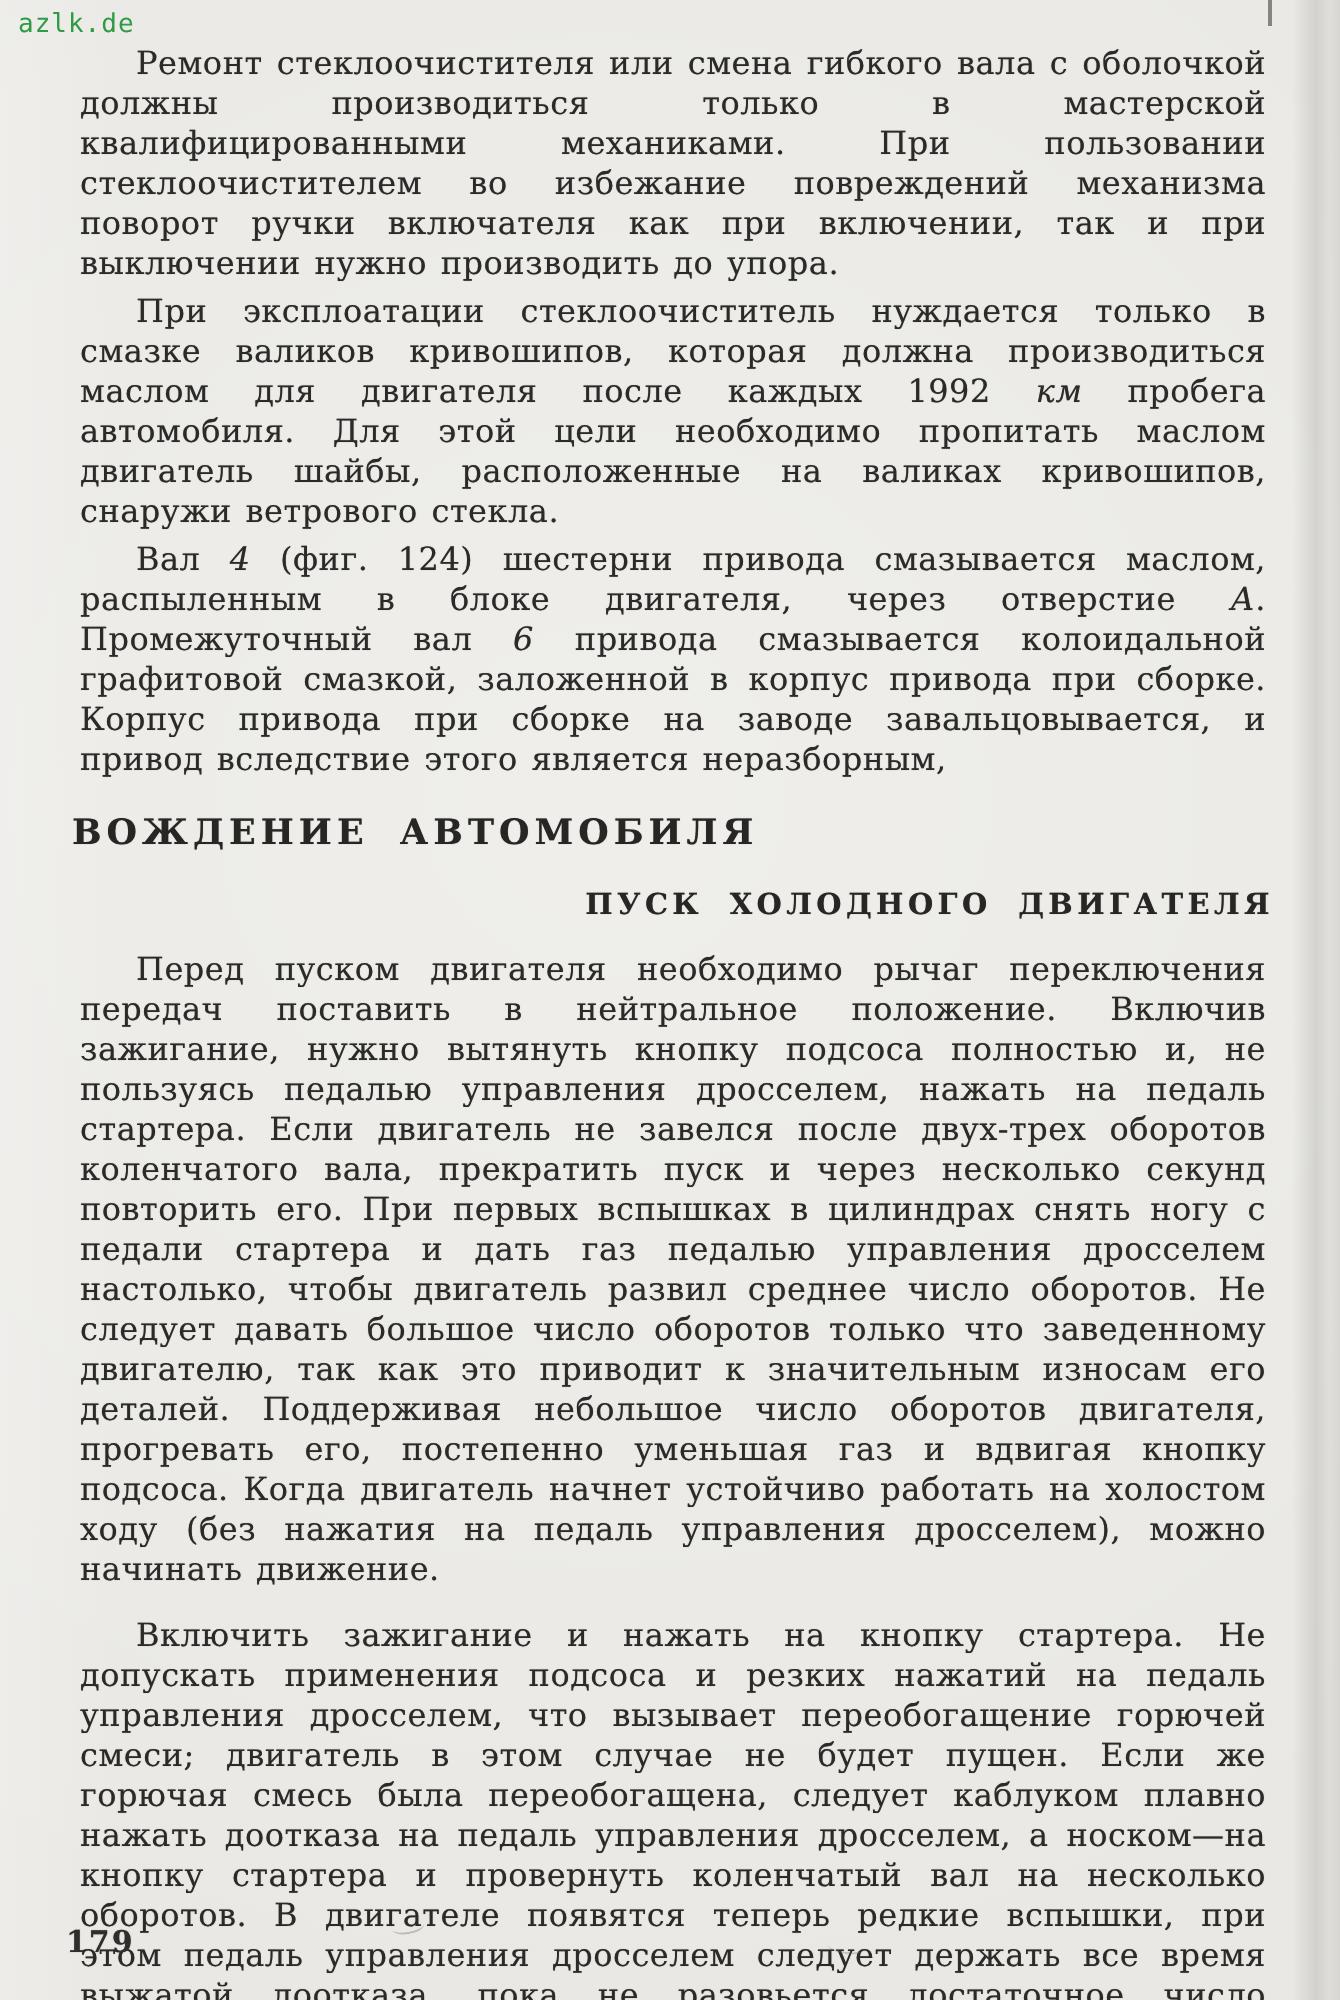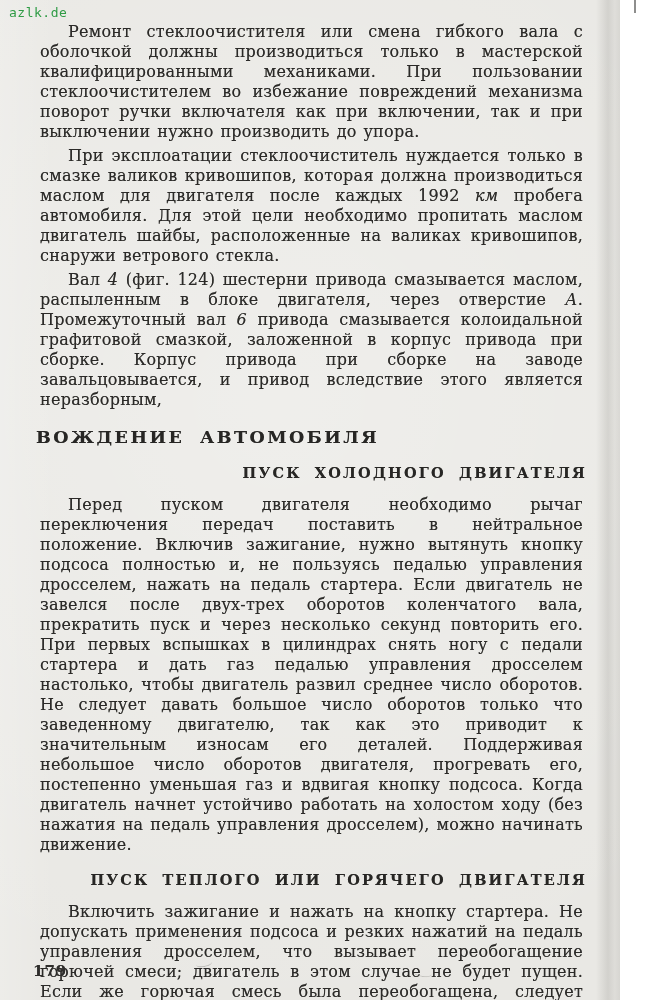--- a/index.html
+++ b/index.html
@@ -4,29 +4,28 @@
 <style>
   html, body {
     margin: 0;
     padding: 0;
     width: 670px;
     height: 1000px;
     overflow: hidden;
   }
   .page {
     position: relative;
-    width: 608px;
+    width: 670px;
     height: 1000px;
     background:
       linear-gradient(to right, rgba(255,255,255,0.18), rgba(255,255,255,0) 9%),
       radial-gradient(140% 90% at 45% 40%, rgba(255,255,255,0.28), rgba(255,255,255,0) 70%),
       var(--paper, #e9e8e4);
     font-family: "DejaVu Serif", "Liberation Serif", serif;
     color: var(--ink, #2b2a28);
-    padding-left: 12px;
   }
   .watermark {
     position: absolute;
     left: 9px;
     top: 5px;
     font-family: "DejaVu Sans Mono", "Liberation Mono", monospace;
     font-size: 13px;
     letter-spacing: 0.5px;
     color: var(--watermark-green, #2f9b45);
   }
@@ -136,21 +135,20 @@
     <p class="para"><span>При эксплоатации стеклоочиститель нуждается только в смазке валиков кривошипов, которая должна производиться маслом для двигателя после каждых 1992 </span><i>км</i><span> пробега автомобиля. Для этой цели необходимо пропитать маслом двигатель шайбы, расположенные на валиках кривошипов, снаружи ветрового стекла.</span></p>
 
     <p class="para"><span>Вал </span><i>4</i><span> (фиг. 124) шестерни привода смазывается маслом, распыленным в блоке двигателя, через отверстие </span><i>А</i><span>. Промежуточный вал </span><i>6</i><span> привода смазывается колоидальной графитовой смазкой, заложенной в корпус привода при сборке. Корпус привода при сборке на заводе завальцовывается, и привод вследствие этого является неразборным,</span></p>
 
     <h1 class="h1">ВОЖДЕНИЕ АВТОМОБИЛЯ</h1>
 
     <h2 class="h2">ПУСК ХОЛОДНОГО ДВИГАТЕЛЯ</h2>
 
     <p class="para after-h">Перед пуском двигателя необходимо рычаг переключения передач поставить в нейтральное положение. Включив зажигание, нужно вытянуть кнопку подсоса полностью и, не пользуясь педалью управления дросселем, нажать на педаль стартера. Если двигатель не завелся после двух-трех оборотов коленчатого вала, прекратить пуск и через несколько секунд повторить его. При первых вспышках в цилиндрах снять ногу с педали стартера и дать газ педалью управления дросселем настолько, чтобы двигатель развил среднее число оборотов. Не следует давать большое число оборотов только что заведенному двигателю, так как это приводит к значительным износам его деталей. Поддерживая небольшое число оборотов двигателя, прогревать его, постепенно уменьшая газ и вдвигая кнопку подсоса. Когда двигатель начнет устойчиво работать на холостом ходу (без нажатия на педаль управления дросселем), можно начинать движение.</p>
 
-    <h2 class="h2">ПУСК ТЕПЛОГО ИЛИ ГОРЯЧЕГО ДВИГАТЕЛЯ</h2>
 
     <p class="para after-h">Включить зажигание и нажать на кнопку стартера. Не допускать применения подсоса и резких нажатий на педаль управления дросселем, что вызывает переобогащение горючей смеси; двигатель в этом случае не будет пущен. Если же горючая смесь была переобогащена, следует каблуком плавно нажать доотказа на педаль управления дросселем, а носком—на кнопку стартера и провернуть коленчатый вал на несколько оборотов. В двигателе появятся теперь редкие вспышки, при этом педаль управления дросселем следует держать все время выжатой доотказа, пока не разовьется достаточное число оборотов и работа двигателя будет без перебоев. После этого можно отпустить педаль и дать двигателю работать на холостом ходу.</p>
 
   </main>
 
   <span class="pagenum">179</span>
 
   <div class="edge-shadow"></div>
   <div class="tick1"></div>
   <div class="smudge smudge1"></div>

